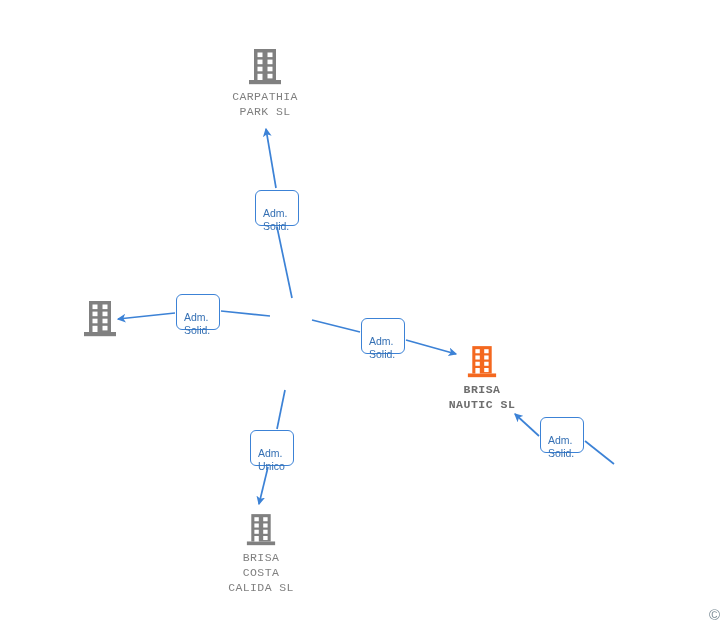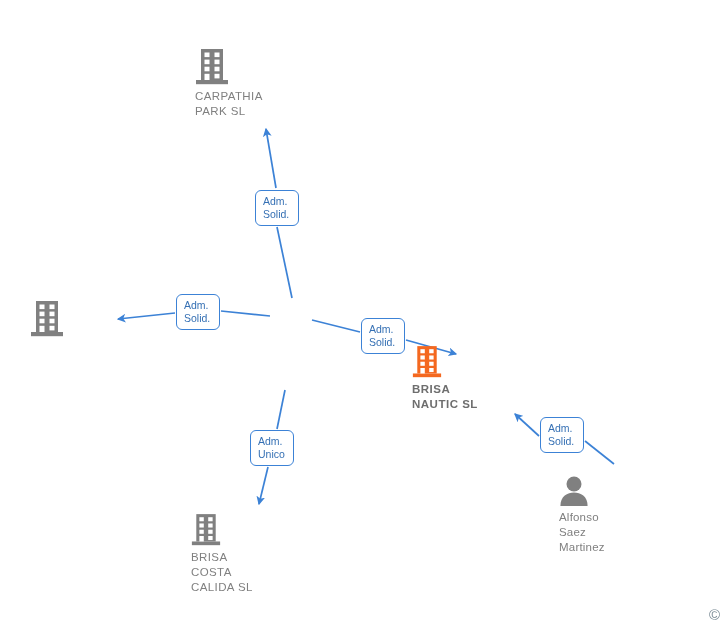--- a/index.html
+++ b/index.html
@@ -25,22 +25,23 @@
     width: 728px;
     height: 630px;
     pointer-events: none;
   }
 
   
   .node {
     position: absolute;
     width: 140px;
     margin-left: -70px;
-    text-align: left;
+    text-align: center;
     user-select: none;
+    font-family: Liberation Mono, monospace;
   }
   .node-icon {
     display: block;
     margin: 0 auto;
     line-height: 0;
   }
   .node-label {
     display: block;
     margin-top: 3px;
     font-size: 11.5px;
@@ -59,21 +60,21 @@
   
   .rel-chip {
     position: absolute;
     box-sizing: border-box;
     background: #ffffff;
     border: 1.4px solid #3c82d6;
     border-radius: 6px;
     color: #3570b4;
     font-size: 10.5px;
     line-height: 13px;
-    padding: 4px 6px 4px 7px;
+    padding: 16px 6px 4px 7px;
     text-align: left;
     white-space: pre-line;
     z-index: 5;
   }
 
   
   #watermark {
     position: absolute;
     right: 8px;
     bottom: 7px;
@@ -205,31 +206,20 @@
         <rect x="19.5" y="18.7" width="5" height="4.6" fill="#ffffff"></rect>
         <rect x="9.5" y="25.8" width="5" height="6.2" fill="#ffffff"></rect>
         <rect x="19.5" y="25.8" width="5" height="4.6" fill="#ffffff"></rect>
       </svg>
     </span>
     <span class="node-label">BRISA
 COSTA
 CALIDA  SL</span>
   </div>
 
-  <div class="node node-person" style="left:629px; top:475px;">
-    <span class="node-icon">
-      <svg width="30" height="32" viewBox="0 0 32 34" aria-hidden="true">
-        <circle cx="16" cy="9.5" r="8" fill="#808080"></circle>
-        <path d="M 1.5 33 C 1.5 22.4 9 18.6 16 18.6 C 23 18.6 30.5 22.4 30.5 33 Z" fill="#808080"></path>
-      </svg>
-    </span>
-    <span class="node-label">Alfonso
-Saez
-Martinez</span>
-  </div>
 
   <div class="rel-chip" style="left:255px; top:190px; width:44px; height:36px;">Adm.
 Solid.</div>
 
   <div class="rel-chip" style="left:176px; top:294px; width:44px; height:36px;">Adm.
 Solid.</div>
 
   <div class="rel-chip" style="left:361px; top:318px; width:44px; height:36px;">Adm.
 Solid.</div>
 

